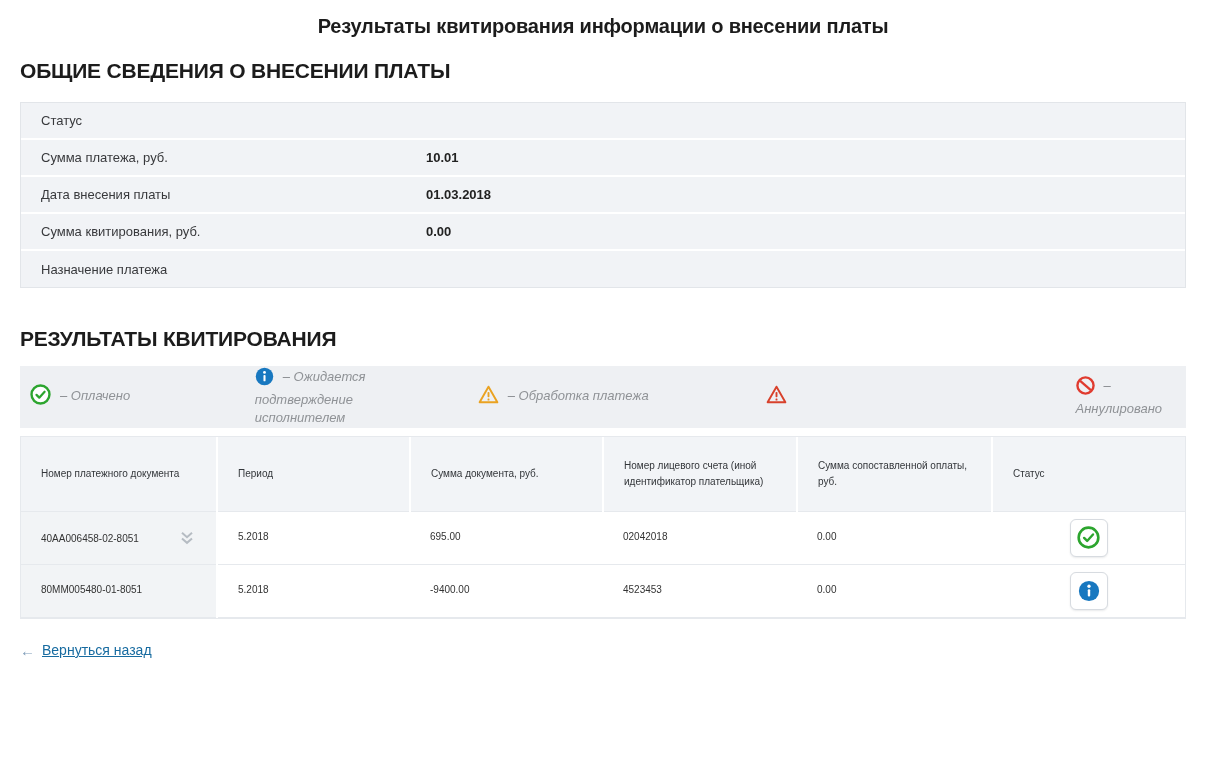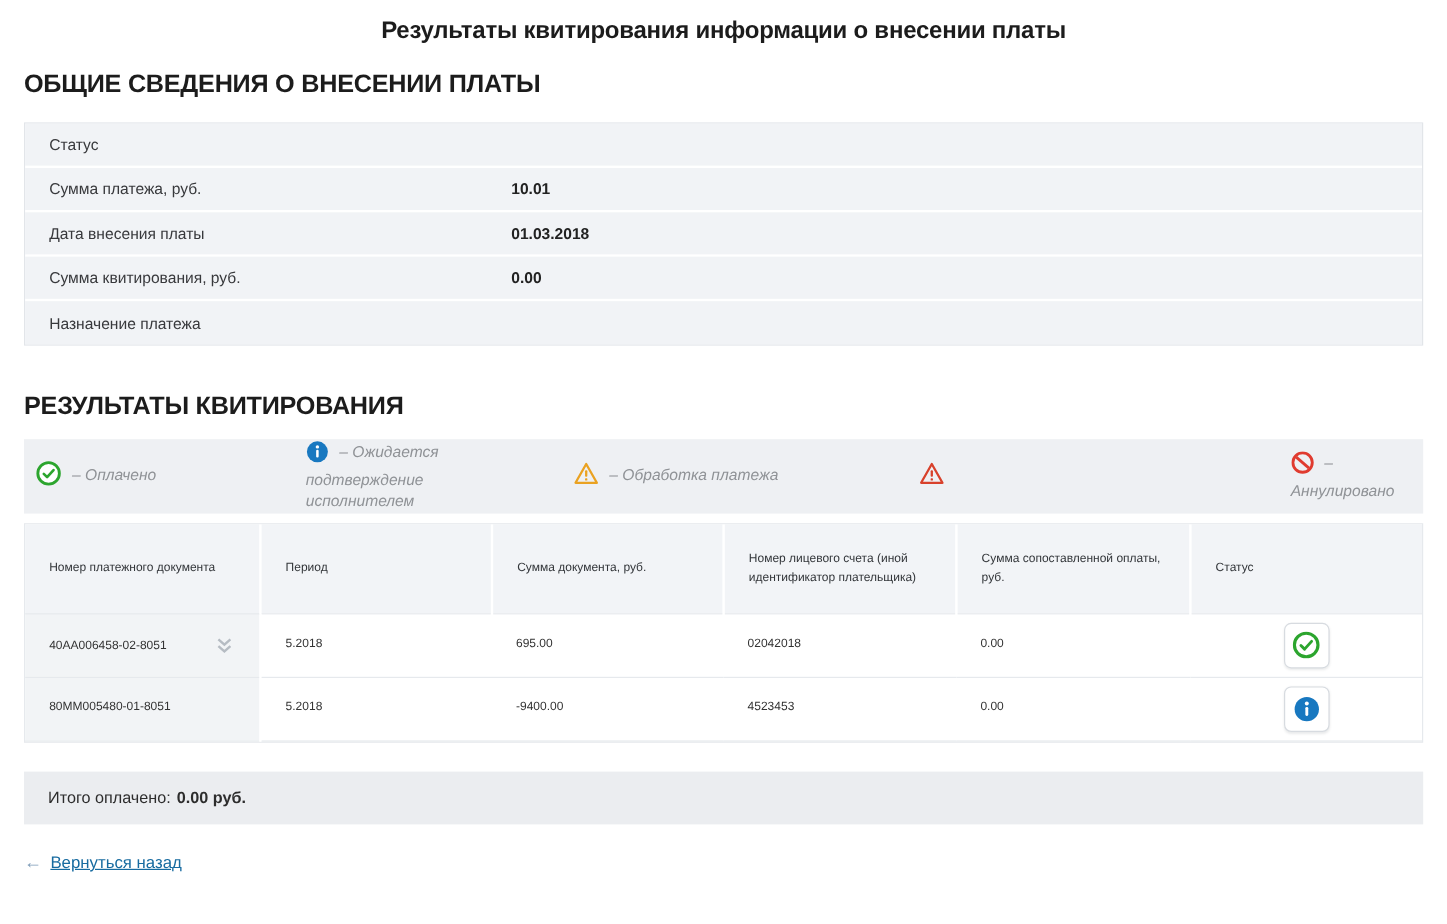--- a/index.html
+++ b/index.html
@@ -246,23 +246,19 @@
                     <circle cx="10" cy="5.7" r="1.5" fill="#fff"></circle>
                     <rect x="8.9" y="8.3" width="2.2" height="6.8" rx="1" fill="#fff"></rect>
                   </svg></span>
             </button>
           </td>
         </tr>
       </tbody>
     </table>
   </div>
 
-  <div class="total-bar">
-    <span>Итого оплачено:</span>
-    <span class="total-value">0.00 руб.</span>
-  </div>
 
   <div class="back-row">
     <span class="back-arrow">←</span>
     <a class="back-link">Вернуться назад</a>
   </div>
 
 </div>
 
 </body></html>

